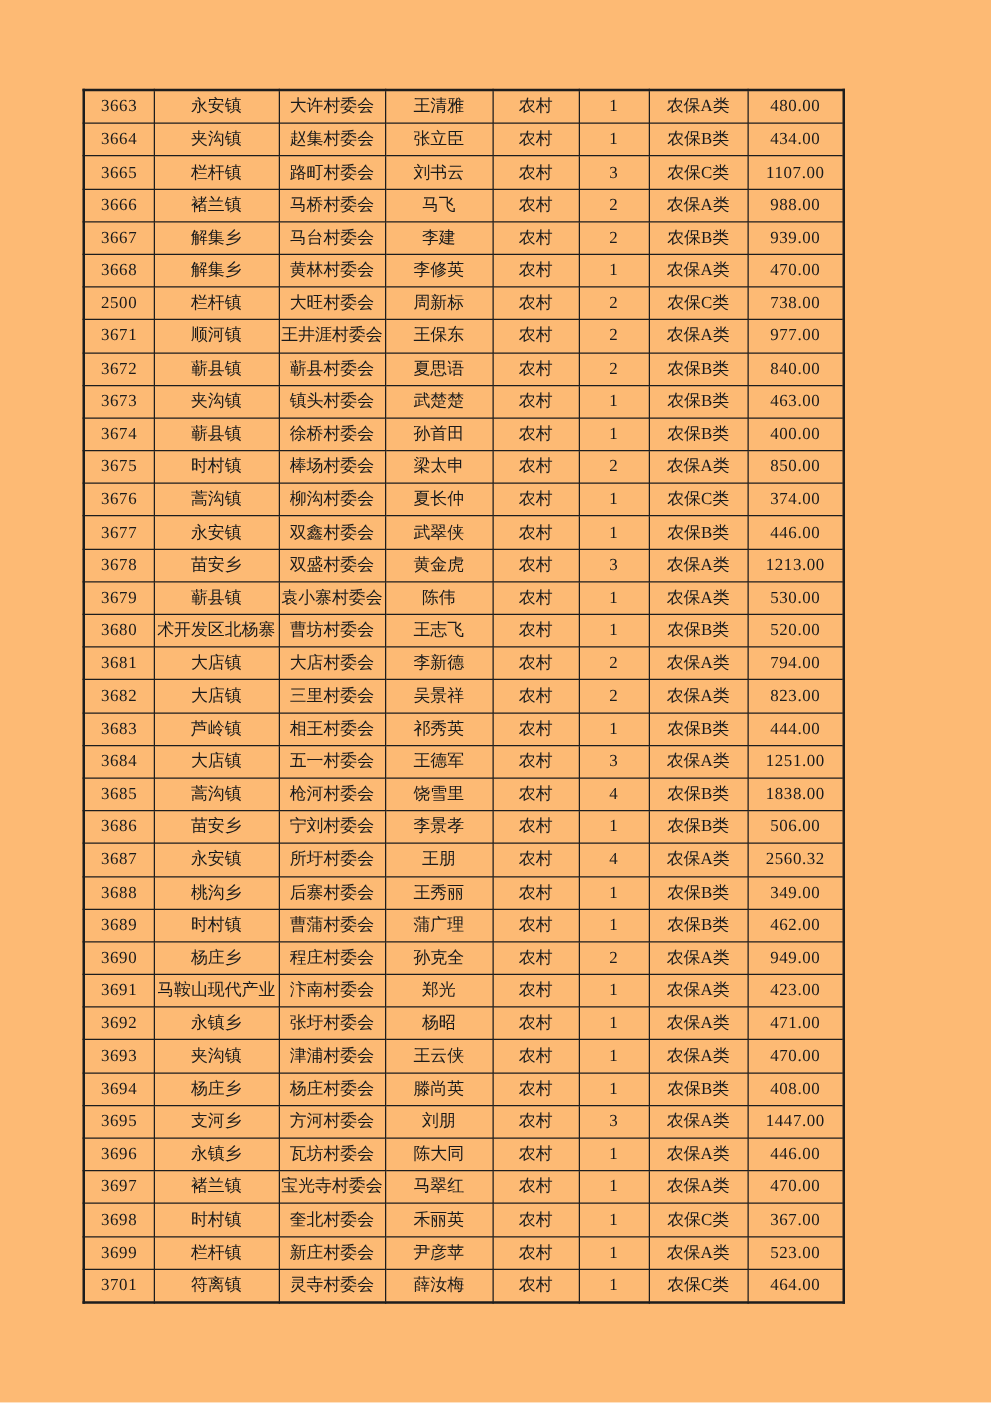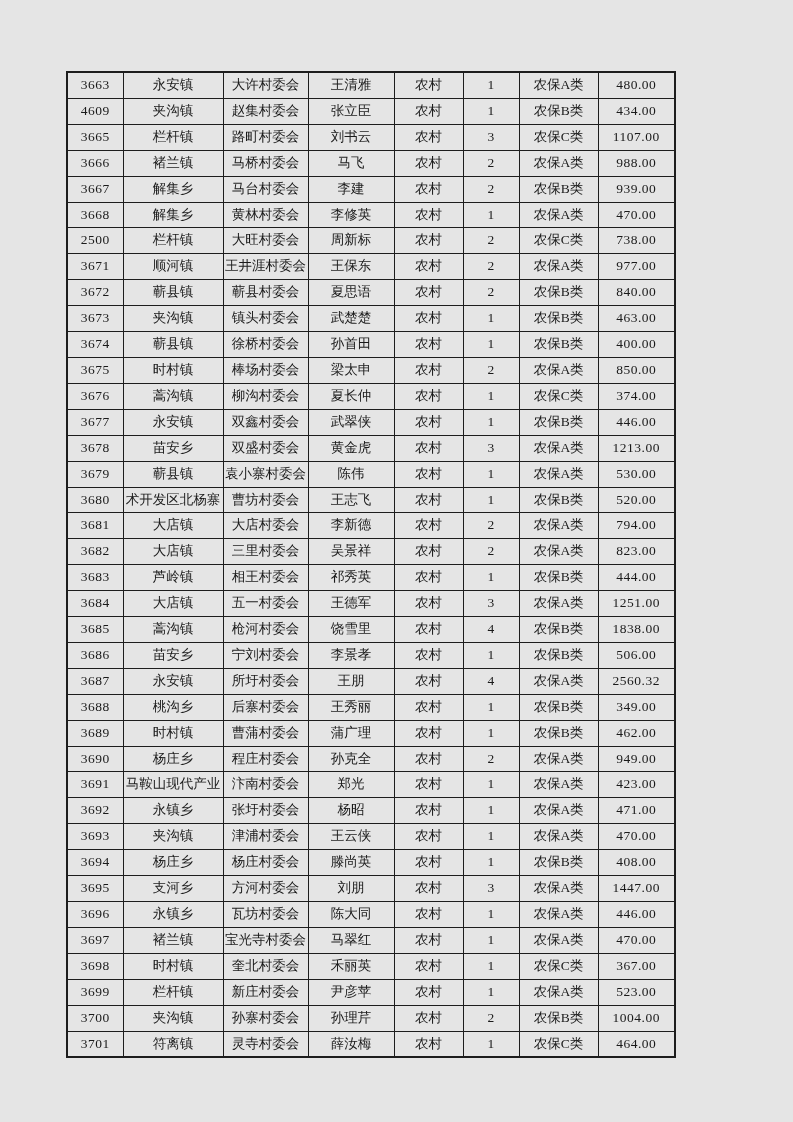--- a/index.html
+++ b/index.html
@@ -4,21 +4,21 @@
 <style>
   html, body {
     margin: 0;
     padding: 0;
     background: #ffffff;
   }
   .page {
     position: relative;
     width: 793px;
     height: 1122px;
-    background: #e5e5e5;
+    background: #fdba74;
     overflow: hidden;
     font-family: "Liberation Serif", "DejaVu Serif", serif;
   }
   table.roster {
     position: absolute;
     left: 66px;
     top: 71px;
     width: 608px;
     height: 972px;
     border-collapse: collapse;
@@ -70,21 +70,21 @@
           <td class="num">3663</td>
           <td>永安镇</td>
           <td>大许村委会</td>
           <td>王清雅</td>
           <td>农村</td>
           <td class="num">1</td>
           <td>农保A类</td>
           <td class="num">480.00</td>
         </tr>
         <tr>
-          <td class="num">4609</td>
+          <td class="num">3664</td>
           <td>夹沟镇</td>
           <td>赵集村委会</td>
           <td>张立臣</td>
           <td>农村</td>
           <td class="num">1</td>
           <td>农保B类</td>
           <td class="num">434.00</td>
         </tr>
         <tr>
           <td class="num">3665</td>
@@ -418,30 +418,20 @@
         </tr>
         <tr>
           <td class="num">3699</td>
           <td>栏杆镇</td>
           <td>新庄村委会</td>
           <td>尹彦苹</td>
           <td>农村</td>
           <td class="num">1</td>
           <td>农保A类</td>
           <td class="num">523.00</td>
-        </tr>
-        <tr>
-          <td class="num">3700</td>
-          <td>夹沟镇</td>
-          <td>孙寨村委会</td>
-          <td>孙理芹</td>
-          <td>农村</td>
-          <td class="num">2</td>
-          <td>农保B类</td>
-          <td class="num">1004.00</td>
         </tr>
         <tr>
           <td class="num">3701</td>
           <td>符离镇</td>
           <td>灵寺村委会</td>
           <td>薛汝梅</td>
           <td>农村</td>
           <td class="num">1</td>
           <td>农保C类</td>
           <td class="num">464.00</td>

